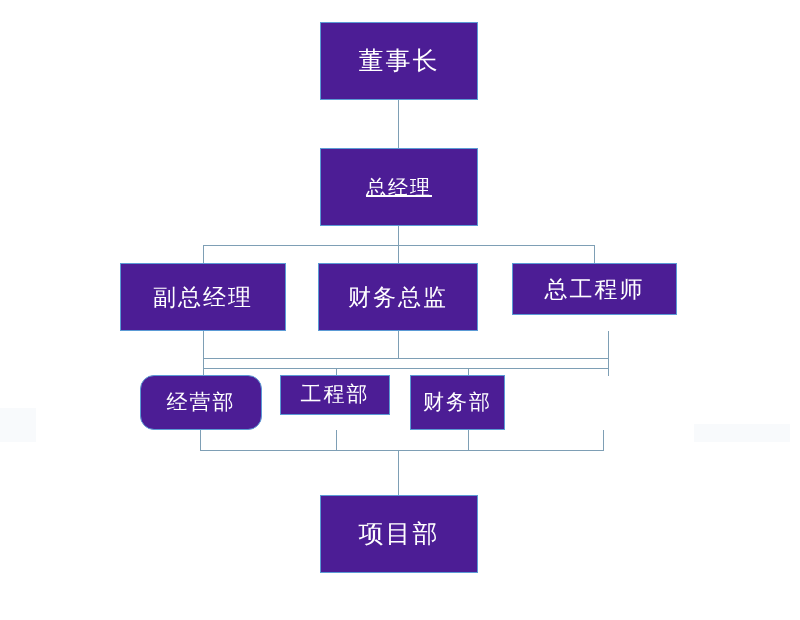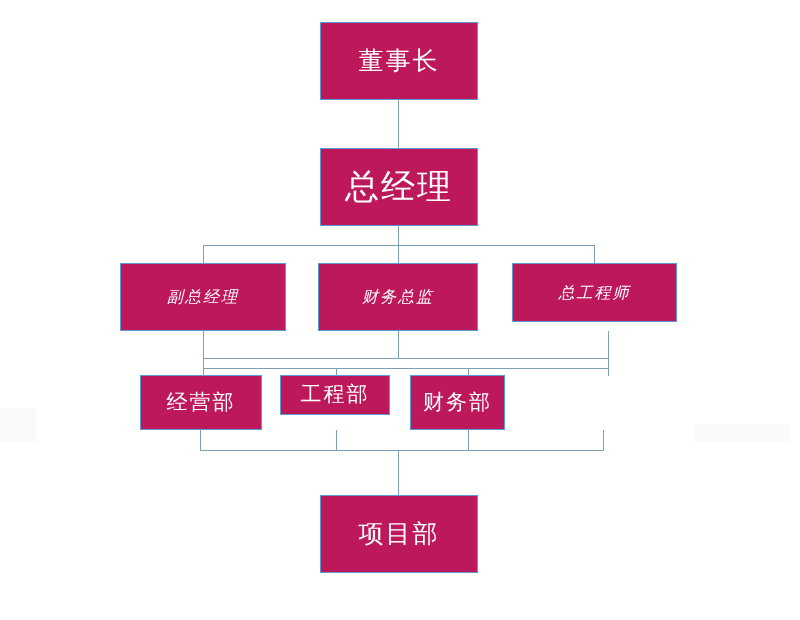--- a/index.html
+++ b/index.html
@@ -19,30 +19,30 @@
     overflow: hidden;
   }
   .node {
     position: absolute;
     box-sizing: border-box;
     display: flex;
     align-items: center;
     justify-content: center;
     text-align: center;
     color: #ffffff;
-    background: #be185d;
+    background: #4c1d95;
     border: 1px solid #5B9BD5;
     letter-spacing: 2px;
     line-height: 1.22;
     white-space: pre-line;
     user-select: none;
   }
   .node.lvl-1 { font-size: 25px; }
-  .node.lvl-2 { font-size: 34px; }
-  .node.lvl-3 { font-size: 16px; font-style: italic; }
+  .node.lvl-2 { font-size: 20px; text-decoration: underline; }
+  .node.lvl-3 { font-size: 23px; }
   .node.lvl-4 { font-size: 21px; }
   .node.lvl-5 { font-size: 25px; }
 
   .conn {
     position: absolute;
     background: #7E9FB5;
   }
   .conn.v { width: 1px; }
   .conn.h { height: 1px; }
 
@@ -88,21 +88,21 @@
   <div class="conn v" style="left:603px; top:430px; height:20px;"></div>
   <div class="conn h" style="left:200px; top:450px; width:404px;"></div>
   <div class="conn v" style="left:398px; top:450px; height:45px;"></div>
 
   <div class="node lvl-1" style="left:320px; top:22px; width:158px; height:78px;">董事长</div>
 
   <div class="node lvl-2" style="left:320px; top:148px; width:158px; height:78px;">总经理</div>
 
   <div class="node lvl-3" style="left:120px; top:263px; width:166px; height:68px;">副总经理</div>
   <div class="node lvl-3" style="left:318px; top:263px; width:160px; height:68px;text-align:center;">财务总监</div>
-  <div class="node lvl-3" style="left:512px; top:263px; width:165px; height:59px;">总工程师</div>
+  <div class="node lvl-3" style="left:512px; top:263px; width:165px; height:52px;">总工程师</div>
 
-  <div class="node lvl-4" style="left:140px; top:375px; width:122px; height:55px;">经营部</div>
+  <div class="node lvl-4" style="left:140px; top:375px; width:122px; height:55px;border-radius:14px;">经营部</div>
   <div class="node lvl-4" style="left:280px; top:375px; width:110px; height:40px;">工程部</div>
   <div class="node lvl-4" style="left:410px; top:375px; width:95px; height:55px;">财务部</div>
 
   <div class="node lvl-5" style="left:320px; top:495px; width:158px; height:78px;">项目部</div>
 
 </div>
 
 </body></html>

